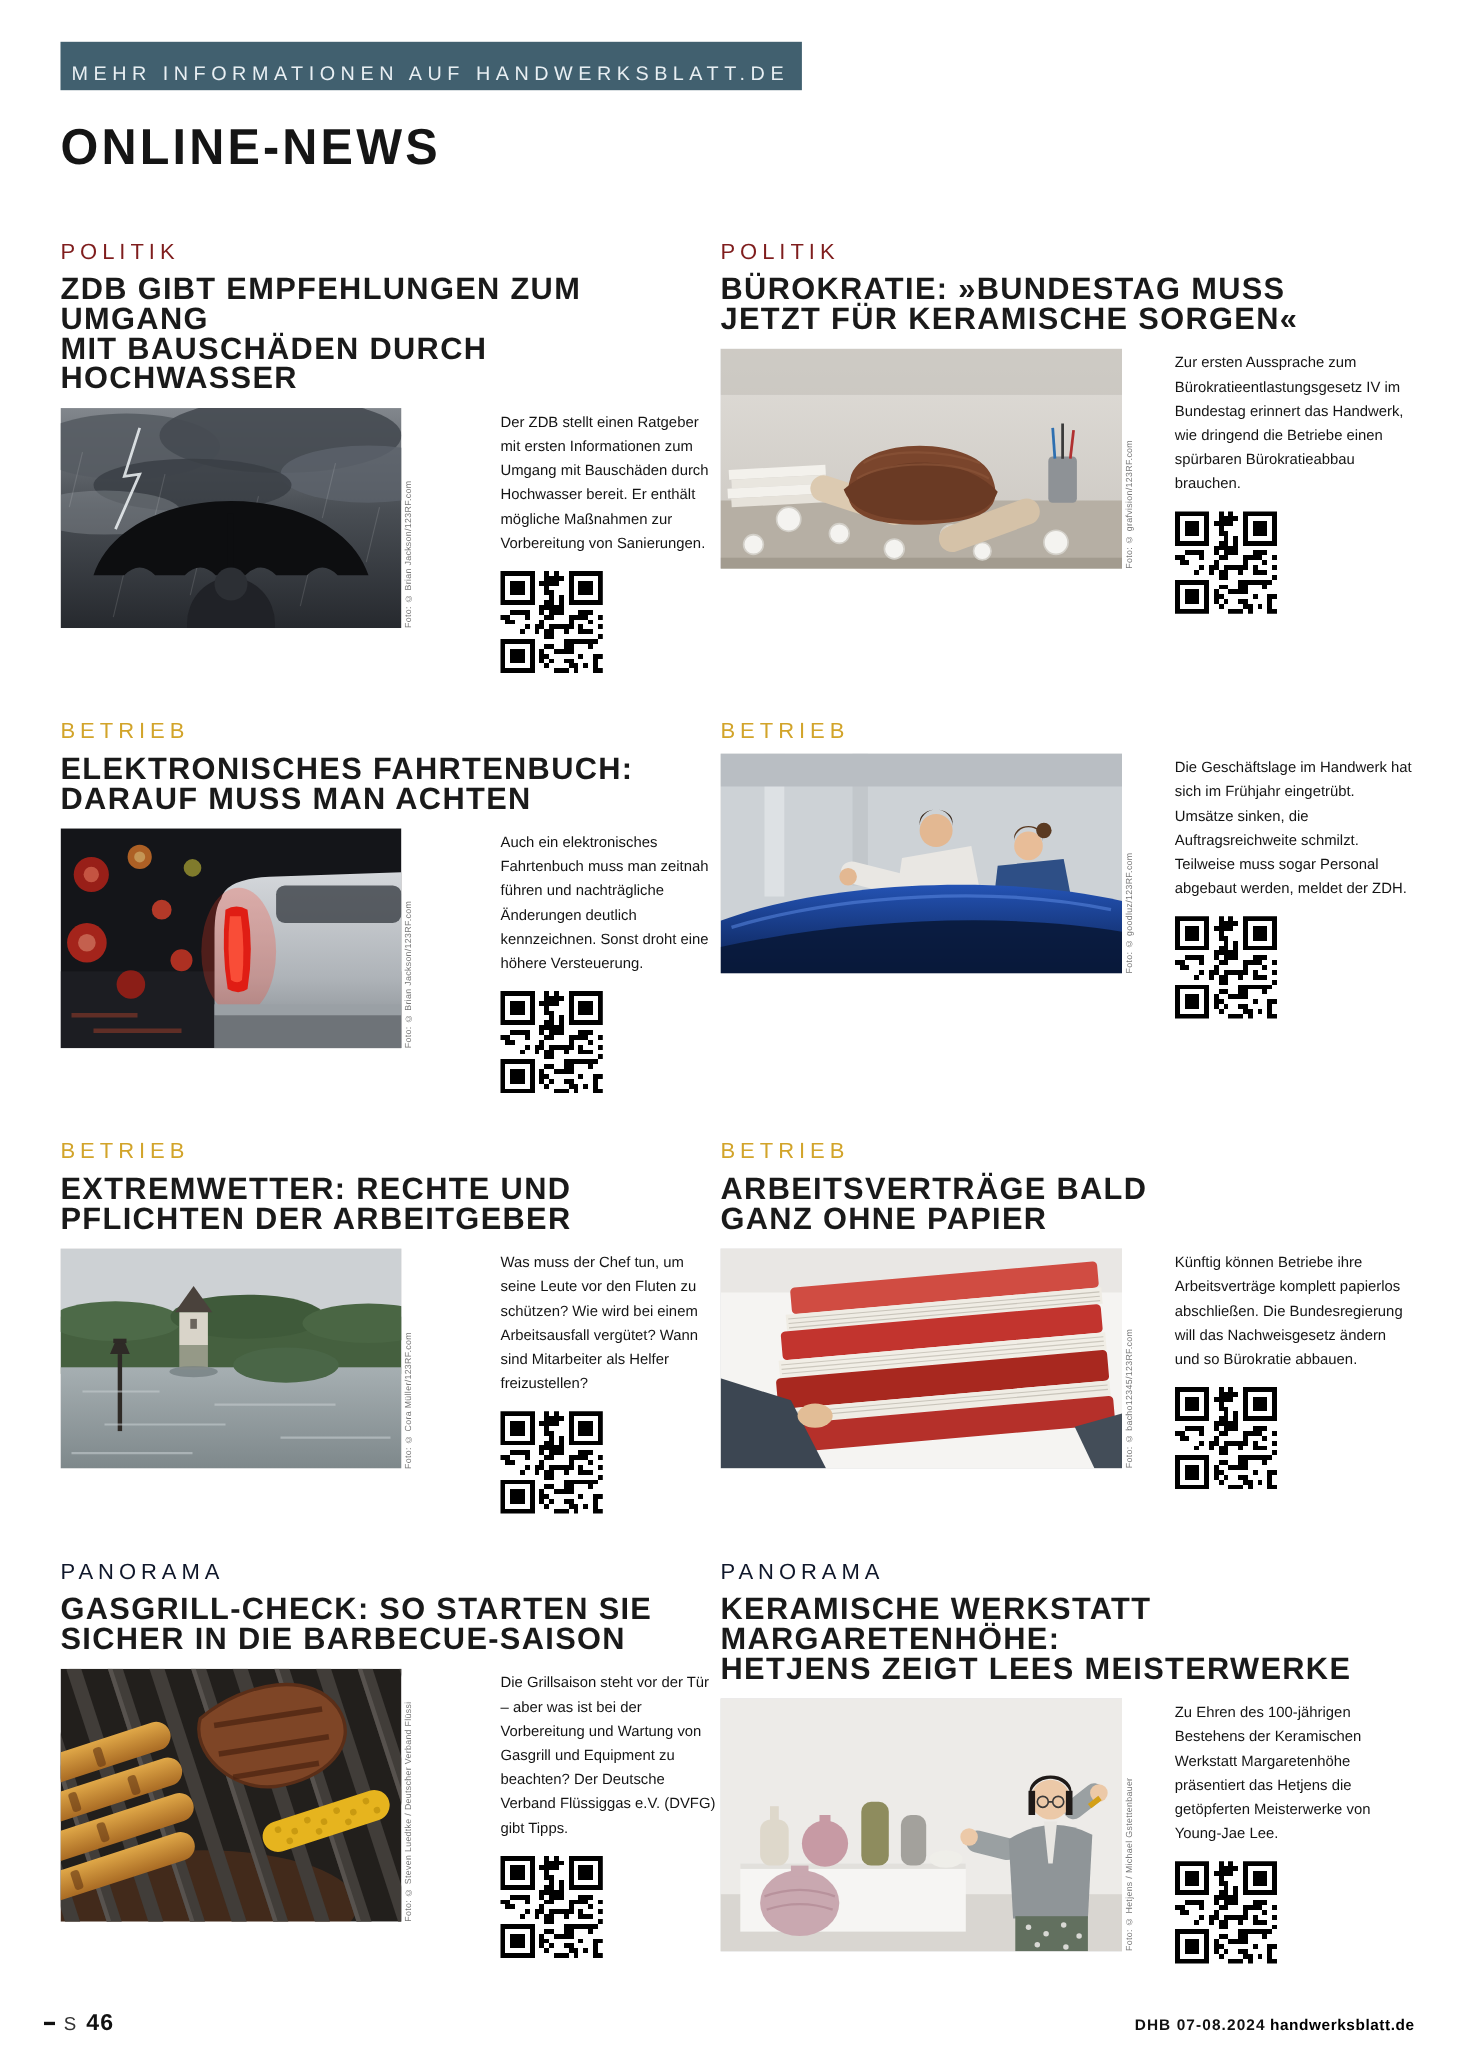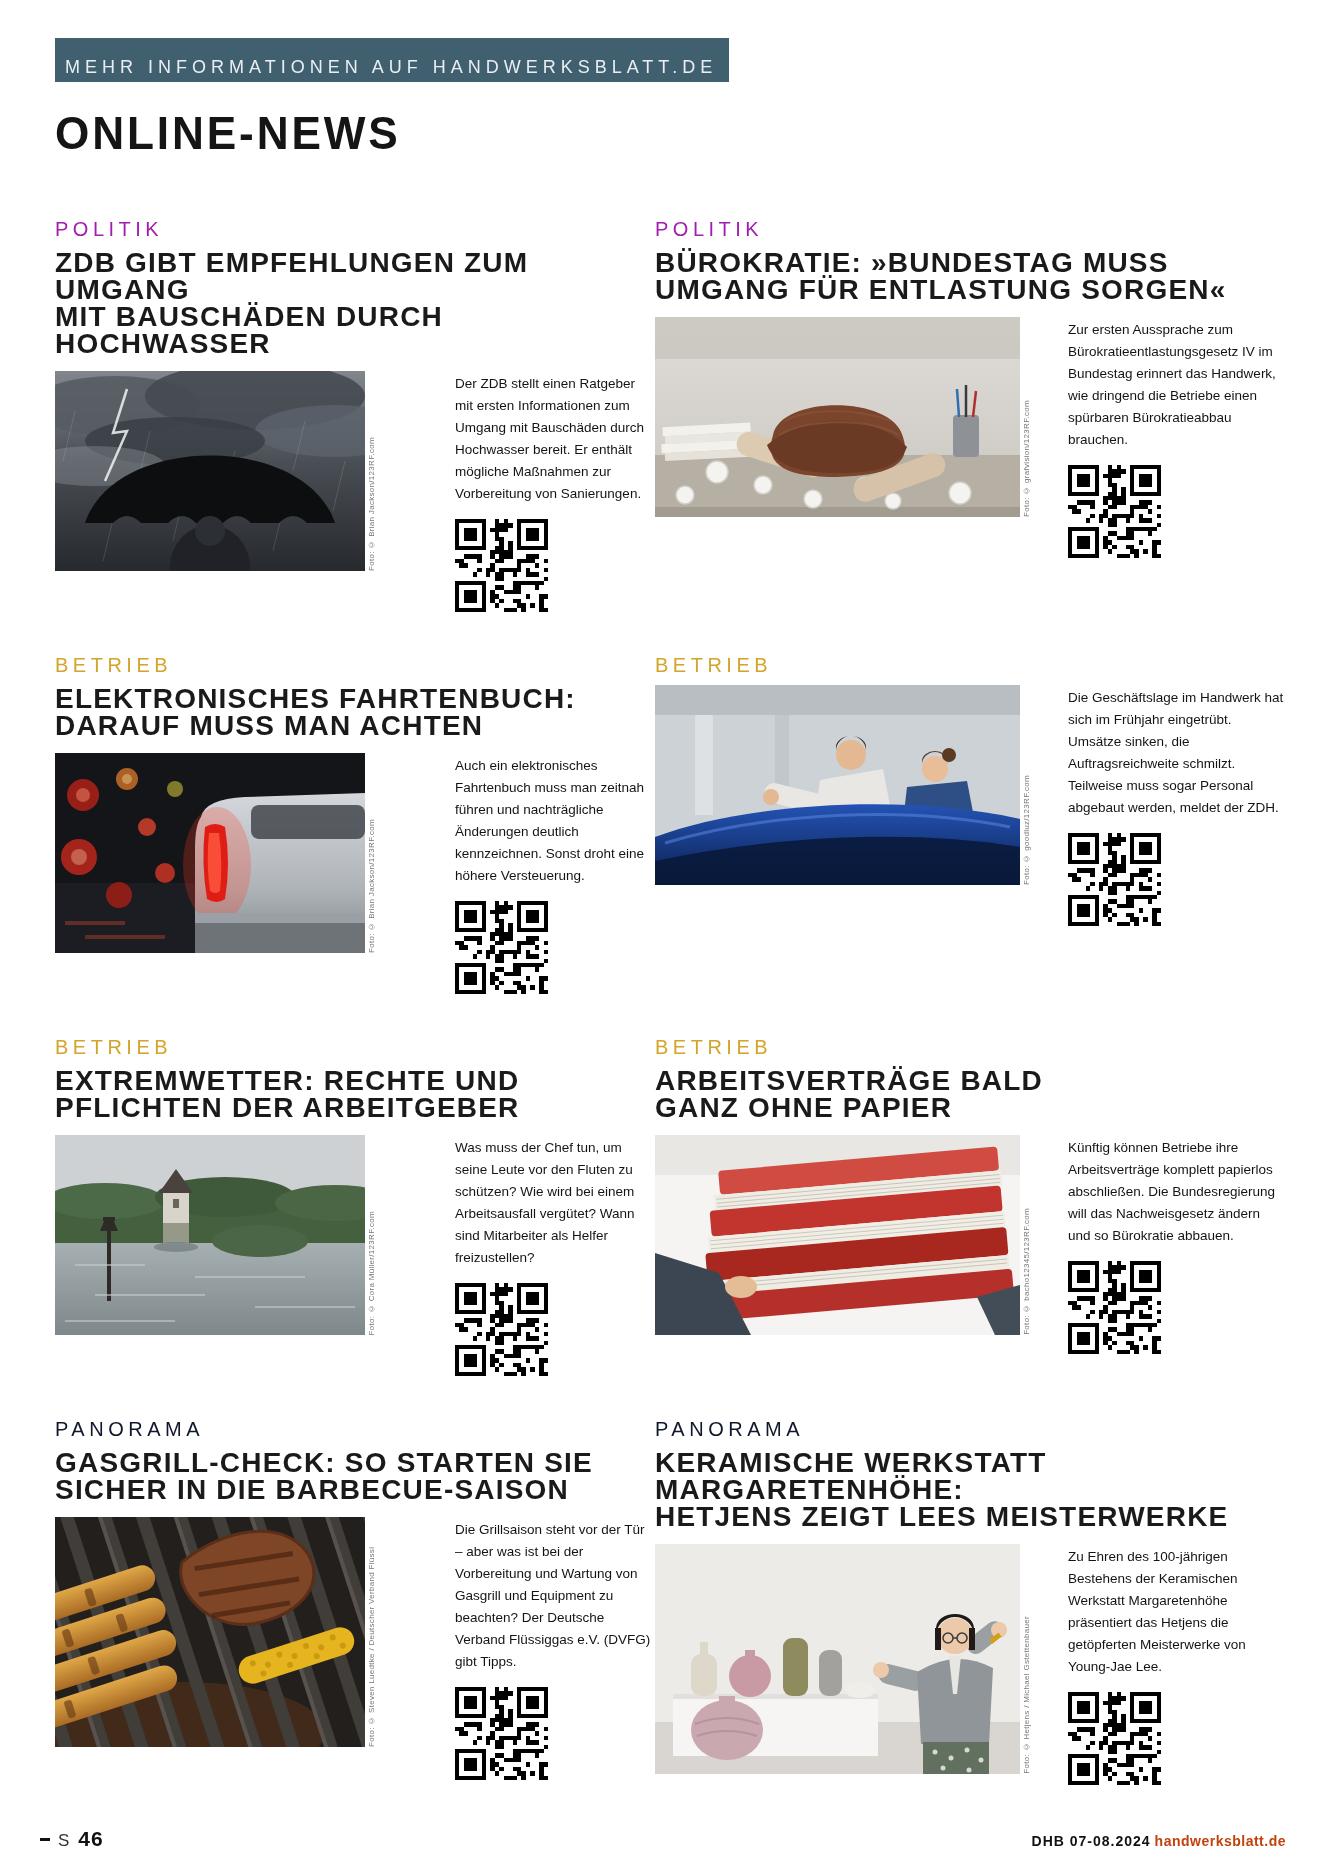--- a/index.html
+++ b/index.html
@@ -17,21 +17,21 @@
     padding:19px 12px 4px 10px;white-space:nowrap;
   }
   .page-title{
     margin:24px 0 0 0;font-size:46px;font-weight:800;letter-spacing:3px;
     color:#151515;transform:scaleX(.96);transform-origin:left;
   }
   
   .grid{margin-top:58px;display:grid;grid-template-columns:600px 631px;column-gap:0;}
   .article{margin-bottom:42px;}
   .category{font-size:20px;letter-spacing:4.5px;margin-bottom:8px;font-weight:400;}
-  .cat-politik{color:#a21caf;}
+  .cat-politik{color:#7f1d1d;}
   .cat-betrieb{color:#d2a42a;}
   .cat-panorama{color:#0f172a;}
   .headline{
     margin:0 0 14px 0;font-size:28px;font-weight:800;line-height:27px;
     letter-spacing:1.2px;color:#1a1a1a;white-space:pre-line;
   }
   .content{display:flex;align-items:flex-start;}
   .photo-row{display:flex;align-items:flex-end;}
   .photo{position:relative;overflow:hidden;background:#ddd;}
   .photo svg{display:block;width:100%;height:100%;}
@@ -53,21 +53,21 @@
   .footer{
     display:flex;justify-content:space-between;align-items:baseline;
     padding:0 40px 32px 40px;
   }
   .footer-left{display:flex;align-items:baseline;gap:8px;}
   .fold-mark{width:10px;height:3px;background:#111;align-self:center;}
   .page-prefix{font-size:17px;color:#333;letter-spacing:1px;}
   .page-number{font-size:21px;font-weight:800;letter-spacing:1px;color:#111;}
   .footer-right{display:flex;align-items:baseline;gap:4px;}
   .issue{font-size:14px;font-weight:800;letter-spacing:1px;color:#111;}
-  .site{font-size:14px;font-weight:600;letter-spacing:.5px;color:#c2410c;}
+  .site{font-size:14px;font-weight:600;letter-spacing:.5px;color:#000000;}
 </style>
 </head>
 <body>
 
 <div class="page">
 
   <div class="banner">MEHR INFORMATIONEN AUF HANDWERKSBLATT.DE</div>
   <h1 class="page-title">ONLINE-NEWS</h1>
 
   <div class="grid">
@@ -236,21 +236,21 @@
                 <rect x="2" y="16" width="3" height="3" fill="#000"></rect>
               </svg>
             </div>
         </div>
       </div>
     </section>
 
     <section class="article">
       <div class="category cat-politik">POLITIK</div>
       <h2 class="headline">BÜROKRATIE: »BUNDESTAG MUSS
-UMGANG FÜR ENTLASTUNG SORGEN«</h2>
+JETZT FÜR KERAMISCHE SORGEN«</h2>
       <div class="content">
         <div class="photo-row">
           <div class="photo w365 h200">
             <svg viewBox="0 0 365 200" preserveAspectRatio="none">
               <defs>
                 <linearGradient id="bg2" x1="0" y1="0" x2="0" y2="1">
                   <stop offset="0" stop-color="#e0ddd8"></stop>
                     <stop offset="1" stop-color="#cac6c0"></stop>
                 </linearGradient>
               </defs>

